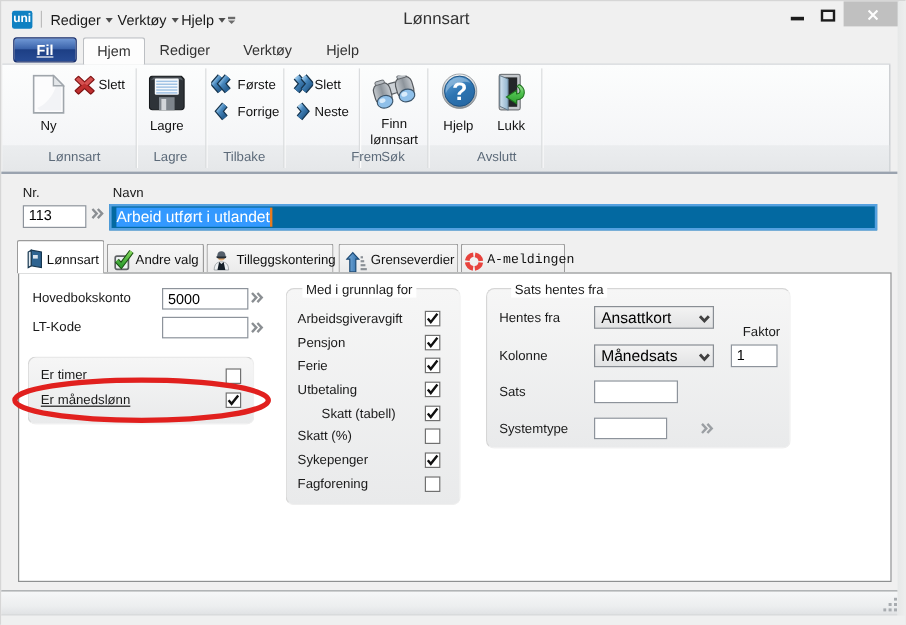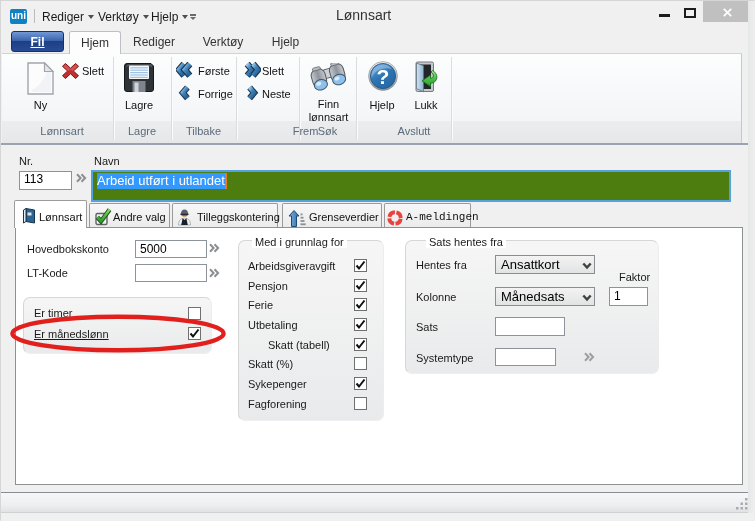--- a/index.html
+++ b/index.html
@@ -221,21 +221,21 @@
   <div class="abs riblbl" style="left:406px; top:45px; width:36px; text-align:center;">Lukk</div>
 </div>
 <div class="abs" id="ribline"></div>
 
 <div class="abs label" style="left:18px; top:154px;">Nr.</div>
 <div class="abs label" style="left:93px; top:154px;">Navn</div>
 <div class="abs tbox" style="left:18px; top:170px; width:53px; height:19px; line-height:15px; padding-left:4px;">113</div>
 <svg class="abs" style="left:75px; top:172px;" width="11" height="10" viewBox="0 0 11 10">
     <path d="M1 1.2 L4.6 5 L1 8.8 M5.5 1.2 L9.1 5 L5.5 8.8" fill="none" stroke="#8b8f93" stroke-width="2"></path>
   </svg>
-<div class="abs" style="left:90px; top:169px; width:640px; height:32px; background:#4d7c0f; border:2px solid #55a1e0;">
+<div class="abs" style="left:90px; top:169px; width:640px; height:22px; background:#0369a1; border:2px solid #55a1e0;">
   <span style="position:absolute; left:4px; top:1px; background:#3399ff; color:#fff; font-size:13px; line-height:15px; padding-bottom:1px;">Arbeid utført i utlandet</span>
   <span style="position:absolute; left:132px; top:1px; width:2px; height:16px; background:#e87b1e;"></span>
 </div>
 
 <div class="abs ftab" style="left:88px; width:81px;">
   <svg class="abs" style="left:5px; top:4px;" width="17" height="18" viewBox="0 0 17 18">
     <defs>
         <linearGradient id="grn" x1="0" y1="0" x2="0" y2="1">
       <stop offset="0" stop-color="#86d95e"></stop>
           <stop offset="1" stop-color="#2f9e2f"></stop>

